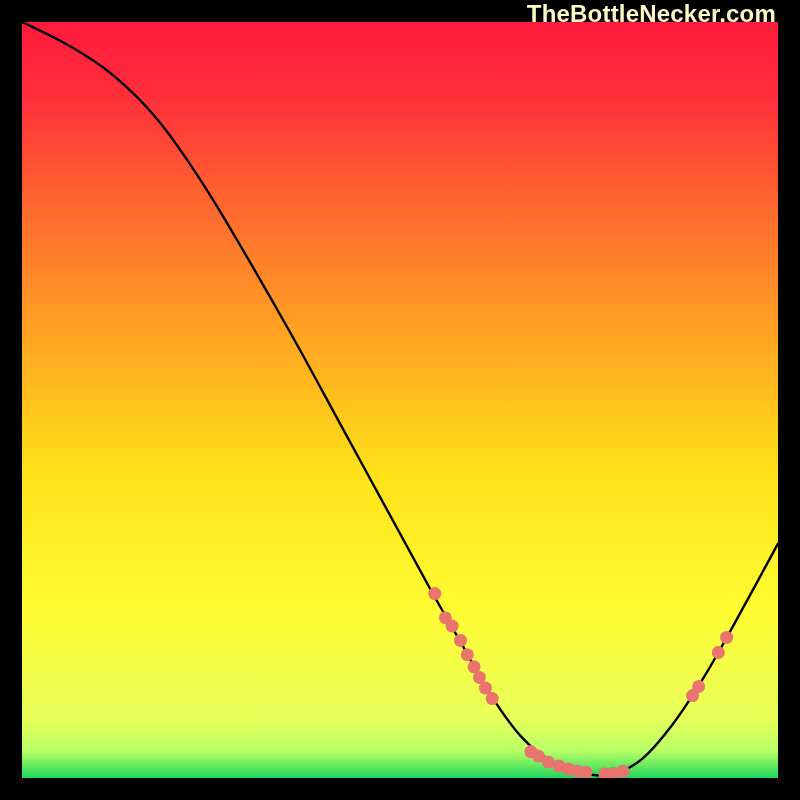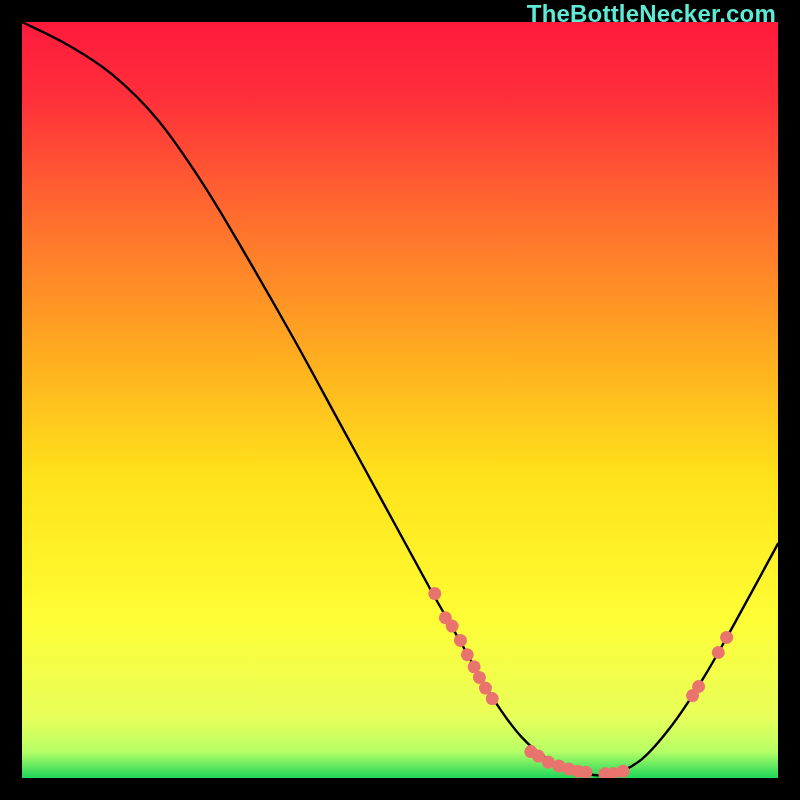--- a/index.html
+++ b/index.html
@@ -23,21 +23,21 @@
     position: absolute;
     top: 0;
     left: 0;
     width: 756px;
     height: 756px;
   }
   .watermark {
     position: absolute;
     top: 0px;
     right: 24px;
-    color: #5eead4;
+    color: #fef9c3;
     font-size: 24px;
     font-weight: 600;
     letter-spacing: 0.2px;
     z-index: 10;
   }
 </style>
 </head>
 <body>
 
 <div class="watermark">TheBottleNecker.com</div>

